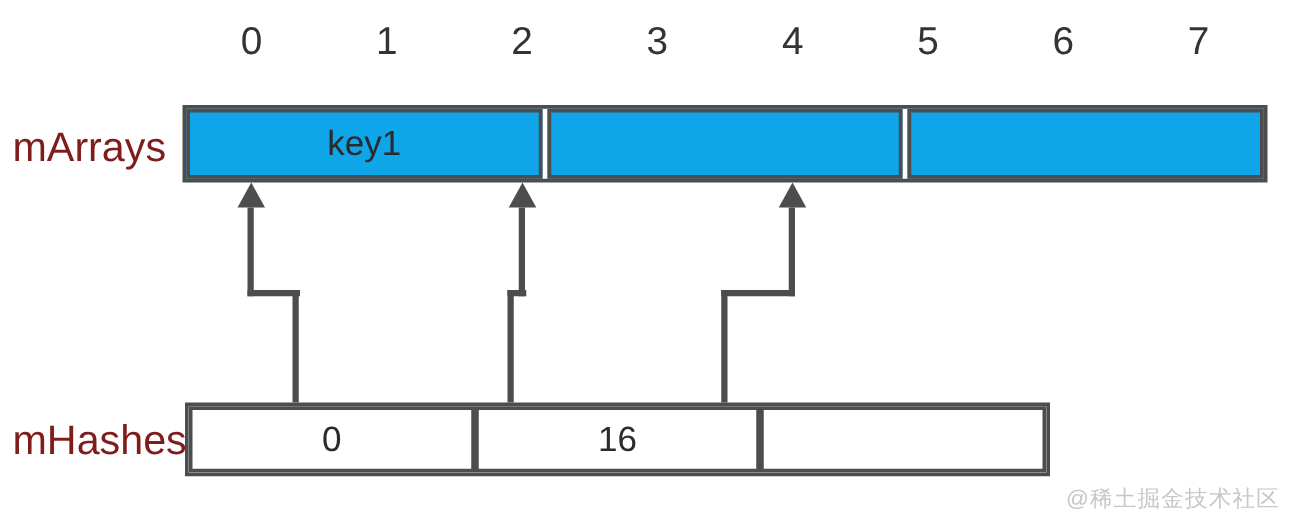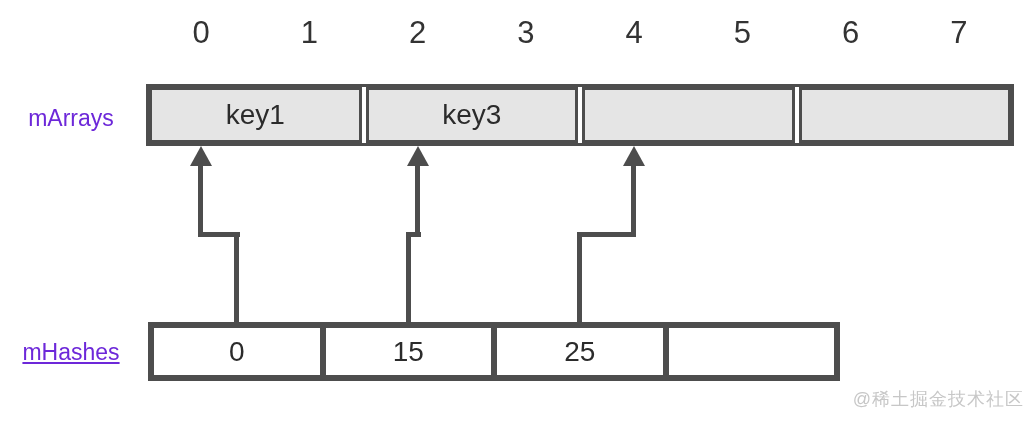--- a/index.html
+++ b/index.html
@@ -30,23 +30,23 @@
     line-height: 40px;
     color: #333333;
   }
 
   
   .row-label {
     position: absolute;
     left: 10px;
     width: 122px;
     text-align: center;
-    font-size: 23px;
+    font-size: 33px;
     line-height: 30px;
-    color: #6d28d9;
+    color: #7f1d1d;
     white-space: nowrap;
   }
 
   
   .marrays-row {
     position: absolute;
     left: 146px; top: 84px;
     width: 868px; height: 62px;
     box-sizing: border-box;
     border: 3px solid #4d4d4d;
@@ -55,21 +55,21 @@
     background: #ffffff;
   }
   .marrays-row .cell {
     flex: 1;
     box-sizing: border-box;
     border: 3px solid #4d4d4d;
     display: flex;
     align-items: center;
     justify-content: center;
     font-size: 28px;
-    background: #e5e5e5;
+    background: #0ea5e9;
     overflow: hidden;
   }
 
   
   .mhashes-row {
     position: absolute;
     left: 148px; top: 322px;
     width: 692px; height: 59px;
     box-sizing: border-box;
     border: 3px solid #4d4d4d;
@@ -123,21 +123,20 @@
     <span>4</span>
     <span>5</span>
     <span>6</span>
     <span>7</span>
   </div>
 
   <div class="row-label" style="top:103px;">mArrays</div>
 
   <div class="marrays-row">
     <div class="cell">key1</div>
-    <div class="cell">key3</div>
     <div class="cell"></div>
     <div class="cell"></div>
   </div>
 
   <div>
     <div class="arrow-head" style="left:190px; top:146px;"></div>
     <div class="seg" style="left:198px; top:166px; width:5px; height:71px;"></div>
     <div class="seg" style="left:198px; top:232px; width:42px; height:5px;"></div>
     <div class="seg" style="left:234px; top:232px; width:5px; height:92px;"></div>
   </div>
@@ -149,24 +148,23 @@
     <div class="seg" style="left:406px; top:232px; width:5px; height:92px;"></div>
   </div>
 
   <div>
     <div class="arrow-head" style="left:623px; top:146px;"></div>
     <div class="seg" style="left:631px; top:166px; width:5px; height:71px;"></div>
     <div class="seg" style="left:577px; top:232px; width:59px; height:5px;"></div>
     <div class="seg" style="left:577px; top:232px; width:5px; height:92px;"></div>
   </div>
 
-  <div class="row-label" style="top:337px;text-decoration:underline;">mHashes</div>
+  <div class="row-label" style="top:337px;">mHashes</div>
 
   <div class="mhashes-row">
     <div class="cell">0</div>
-    <div class="cell">15</div>
-    <div class="cell">25</div>
+    <div class="cell">16</div>
     <div class="cell"></div>
   </div>
 
   <div class="watermark">@稀土掘金技术社区</div>
 
 </div>
 
 </body></html>

